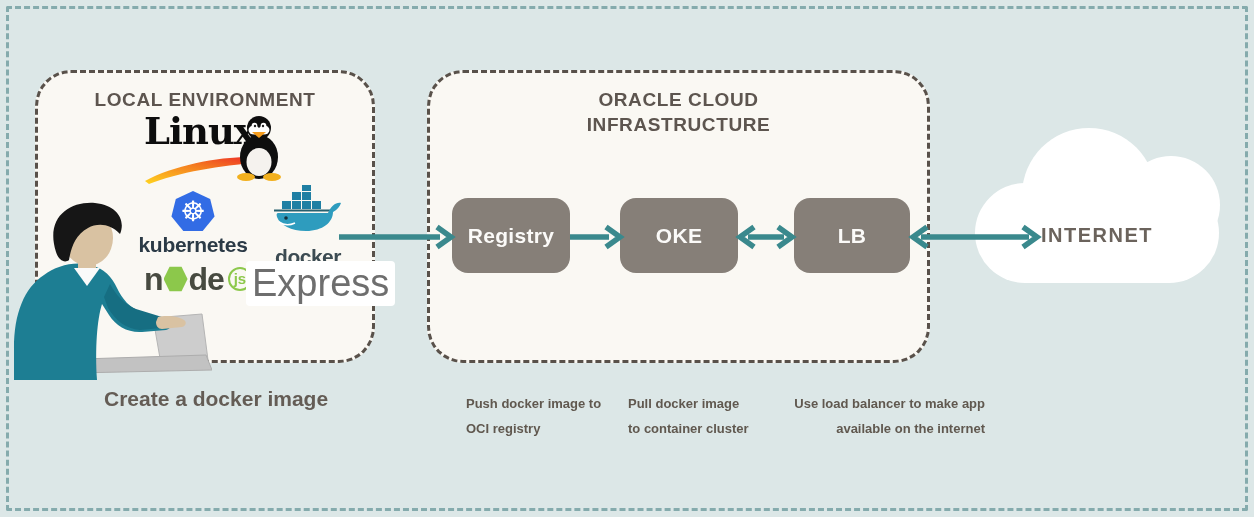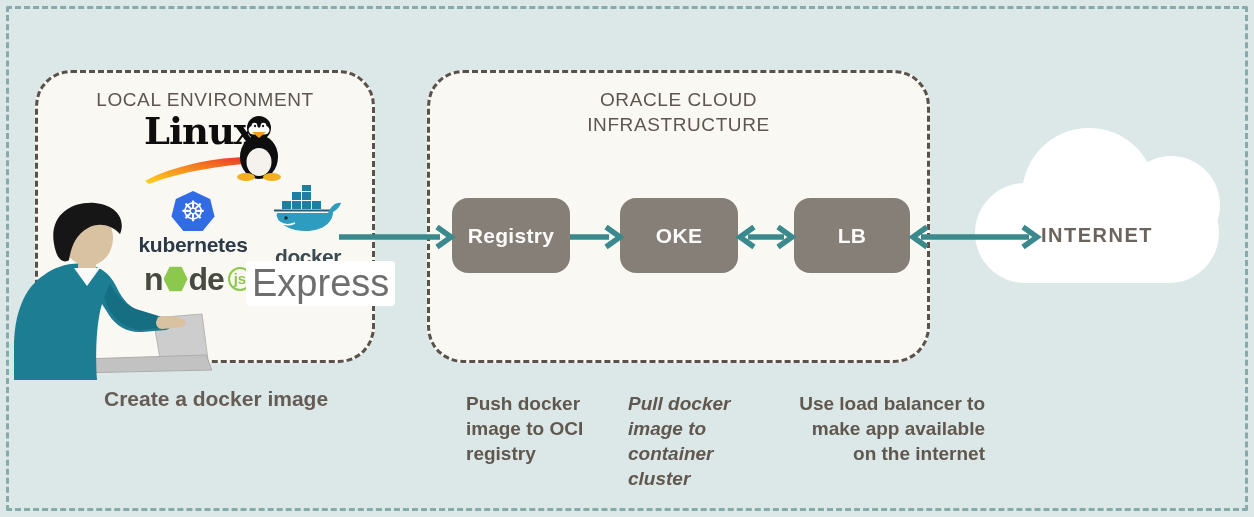--- a/index.html
+++ b/index.html
@@ -4,21 +4,21 @@
 <style>
   html,body{margin:0;padding:0;}
   body{width:1254px;height:517px;overflow:hidden;font-family:"Liberation Sans",sans-serif;}
   .canvas{position:relative;width:1254px;height:517px;background:#dce7e7;}
   .outer-border{position:absolute;left:6px;top:6px;right:6px;bottom:6px;border:3px dashed #85abad;border-radius:2px;pointer-events:none;}
 
   
   .panel{position:absolute;background:#faf8f3;border:3px dashed #59514a;border-radius:36px;box-sizing:border-box;}
   .panel-local{left:35px;top:70px;width:340px;height:293px;}
   .panel-oci{left:427px;top:70px;width:503px;height:293px;}
-  .panel-title{position:absolute;left:0;right:0;text-align:center;font-size:19px;font-weight:normal;
+  .panel-title{position:absolute;left:0;right:0;text-align:center;font-size:19px;font-weight:bold;
                color:#5d554f;letter-spacing:.6px;line-height:25px;}
 
   
   .linux-word{position:absolute;left:106px;top:36px;font-family:"DejaVu Serif",serif;font-weight:bold;
               font-size:37px;color:#0d0d0d;letter-spacing:-1px;}
   .linux-word sup{font-size:10px;vertical-align:18px;letter-spacing:0;}
   .linux-swoosh{position:absolute;left:104px;top:78px;}
   .tux{position:absolute;left:196px;top:42px;}
   .k8s-icon{position:absolute;left:133px;top:118px;width:44px;height:42px;background:#326ce5;
             clip-path:polygon(50% 0%,89% 19%,99% 61%,72% 95%,28% 95%,1% 61%,11% 19%);
@@ -33,24 +33,24 @@
   .node-hex{width:24px;height:27px;background:#8cc84b;margin:0 1px;
             clip-path:polygon(25% 5%,75% 5%,100% 50%,75% 95%,25% 95%,0% 50%);}
   .node-js{width:20px;height:20px;border:2px solid #8cc84b;border-radius:50%;margin-left:4px;
            font-size:15px;font-weight:bold;color:#8cc84b;text-align:center;line-height:20px;}
   .express-logo{position:absolute;left:208px;top:188px;background:#ffffff;border-radius:4px;
                 padding:1px 6px;font-size:38px;color:#6e6e6e;letter-spacing:0;}
 
   .person{position:absolute;left:12px;top:198px;z-index:4;}
 
   
-  .caption{position:absolute;font-size:19px;font-weight:bold;color:#60584f;line-height:25px;}
+  .caption{position:absolute;font-size:13px;font-weight:bold;color:#60584f;line-height:25px;}
   .caption-local{left:104px;top:386px;font-size:21px;color:#645c55;text-align:center;}
   .caption-1{left:466px;top:391px;width:140px;}
-  .caption-2{left:628px;top:391px;width:122px;font-style:italic;}
+  .caption-2{left:628px;top:391px;width:122px;}
   .caption-3{left:789px;top:391px;width:196px;text-align:right;}
 
   
   .flow-node{position:absolute;top:198px;height:75px;background:#867f78;border-radius:16px;
              display:flex;align-items:center;justify-content:center;color:#fbfaf8;
              font-size:21px;font-weight:bold;letter-spacing:.3px;z-index:3;}
   .node-registry{left:452px;width:118px;}
   .node-oke{left:620px;width:118px;}
   .node-lb{left:794px;width:116px;}
 

